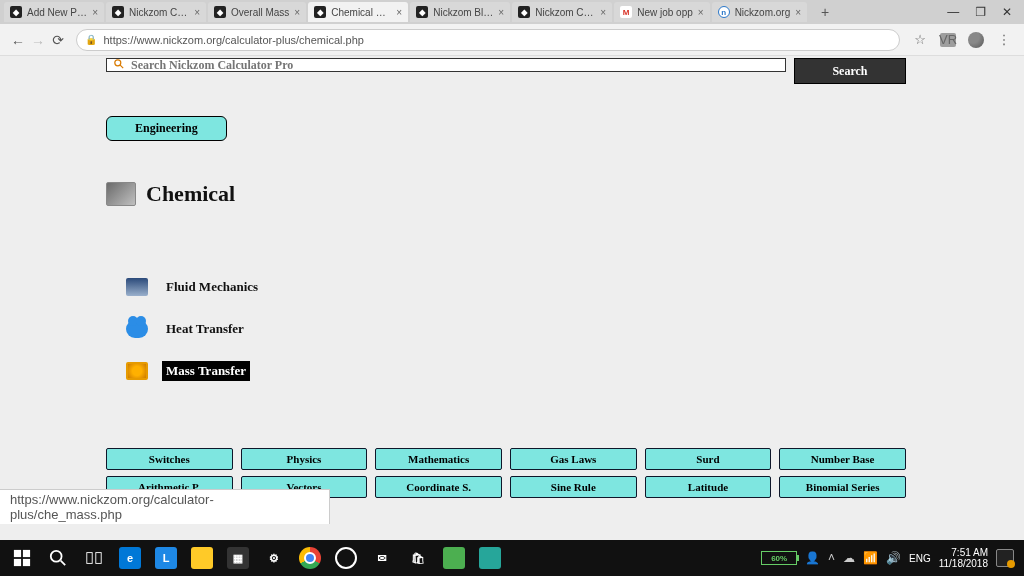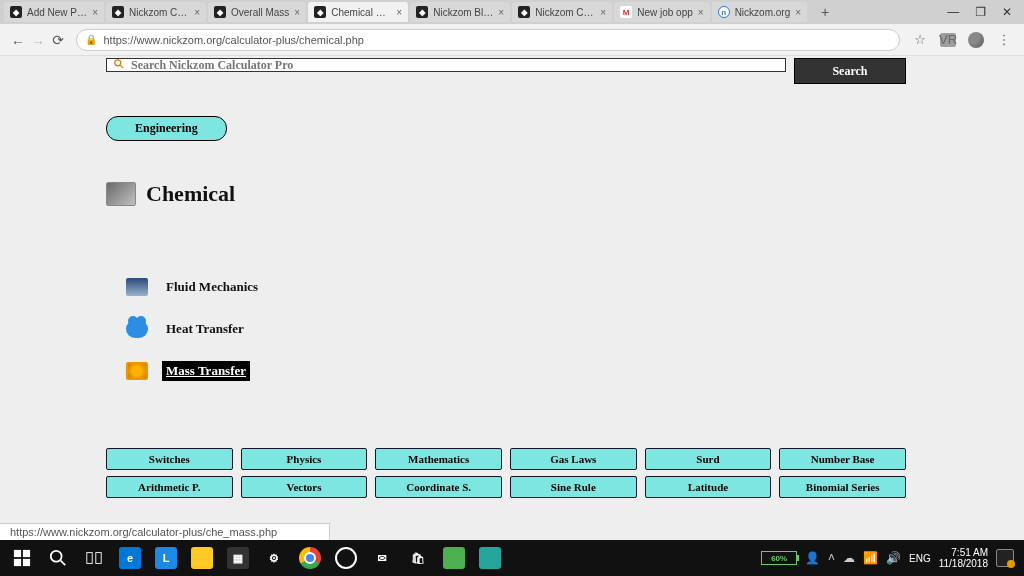--- a/index.html
+++ b/index.html
@@ -31,41 +31,41 @@
 
 .page { position: relative; padding-top: 2px; height: 484px; background:#eeeeee; }
 .container { width: 800px; margin-left: 106px; }
 
 .search-row { display:flex; margin-top:0; }
 .search-box { flex:1; height:14px; border:1px solid #333; background:#fff; display:flex; align-items:center; padding:0 6px; }
 .search-box .mag { margin-right:6px; }
 .search-box input { border:none; outline:none; font-size:12px; font-family: 'Comic Sans MS', cursive; font-weight:bold; color:#888; width:100%; background:transparent;}
 .search-btn { width:112px; height:26px; margin-left:8px; background:#333; color:#fff; border:1px solid #000; font-size:12px; font-family:'Comic Sans MS', cursive; font-weight:bold; cursor:pointer; }
 
-.eng-btn { display:inline-block; margin-top:32px; padding:4px 28px; background:#7ee6e0; border:1px solid #000; border-radius:12px; font-family:'Comic Sans MS', cursive; font-weight:bold; font-size:12px; cursor:pointer;}
+.eng-btn { display:inline-block; margin-top:32px; padding:4px 28px; background:#7ee6e0; border:1px solid #000; border-radius:6px; font-family:'Comic Sans MS', cursive; font-weight:bold; font-size:12px; cursor:pointer;}
 
 .chem-header { display:flex; align-items:center; margin-top:40px; }
 .chem-icon { width:30px; height:24px; background:linear-gradient(135deg,#6b6b6b,#c0c0c0); border:1px solid #888; margin-right:10px; border-radius:2px;}
 .chem-title { font-family:'Comic Sans MS', cursive; font-size:22px; font-weight:bold; color:#111;}
 
 .topic-list { margin-top:70px; margin-left:20px; }
 .topic { display:flex; align-items:center; margin-bottom:22px; }
 .topic-icon { width:22px; height:18px; margin-right:14px; border-radius:2px;}
 .ti-fluid { background:linear-gradient(#2b4a7a,#9ab0cc); }
 .ti-heat { background:#2b8de6; border-radius:10px 10px 10px 10px; position:relative;}
 .ti-heat::before,.ti-heat::after{content:"";position:absolute;width:10px;height:10px;background:#2b8de6;border-radius:50%;top:-4px;}
 .ti-heat::before{left:2px;} .ti-heat::after{right:2px;}
 .ti-mass { background:radial-gradient(circle,#ffb000 40%, #cc7a00 100%); border:2px solid #e69a00;}
 .topic-label { font-family:'Comic Sans MS', cursive; font-size:13px; font-weight:bold; color:#111; padding:2px 4px;}
-.topic-label.selected { background:#000; color:#fff;text-decoration:underline; }
+.topic-label.selected { background:#000; color:#fff; }
 
 .footer-grid { position:absolute; bottom:42px; left:106px; width:800px; display:grid; grid-template-columns: repeat(6, 1fr); gap:6px 8px; }
 .pill { height:22px; background:#7ee6e0; border:1px solid #0f172a; border-radius:2px; font-family:'Comic Sans MS', cursive; font-weight:bold; font-size:11px; display:flex; align-items:center; justify-content:center; cursor:pointer;}
 
-.status-bar { position:absolute; bottom:0; left:0; background:#fff; border-top:1px solid #ccc; border-right:1px solid #ccc; padding:2px 10px; font-size:11px; color:#555; width:330px;}
+.status-bar { position:absolute; bottom:16px; left:0; background:#fff; border-top:1px solid #ccc; border-right:1px solid #ccc; padding:2px 10px; font-size:13px; color:#555; width:330px;}
 
 
 .taskbar { height:36px; background:#111; display:flex; align-items:center; padding:0 4px; position:relative;}
 .tb-left { display:flex; align-items:center; gap:0; }
 .tb-btn { width:36px; height:36px; display:flex; align-items:center; justify-content:center; color:#fff; font-size:14px;}
 .tb-btn svg { width:18px; height:18px; }
 .tb-app { width:36px; height:36px; display:flex; align-items:center; justify-content:center; }
 .tb-app .ico { width:22px; height:22px; border-radius:3px; display:flex;align-items:center;justify-content:center;font-size:11px;font-weight:bold;}
 .tb-right { margin-left:auto; display:flex; align-items:center; gap:8px; color:#fff; font-size:10px; padding-right:6px;}
 .battery { width:36px; height:14px; border:1px solid #6c6; position:relative; font-size:8px; display:flex;align-items:center;justify-content:center;color:#6c6;font-weight:bold;}

